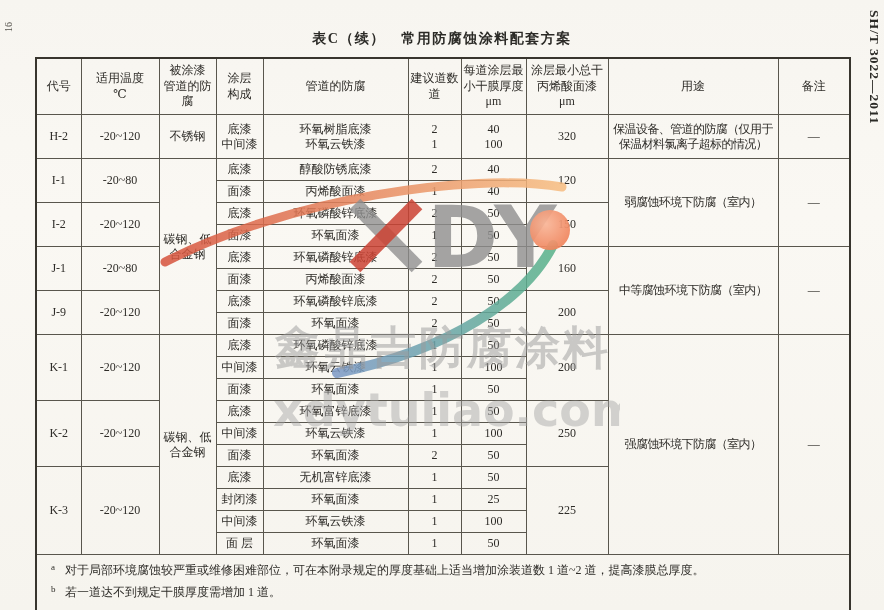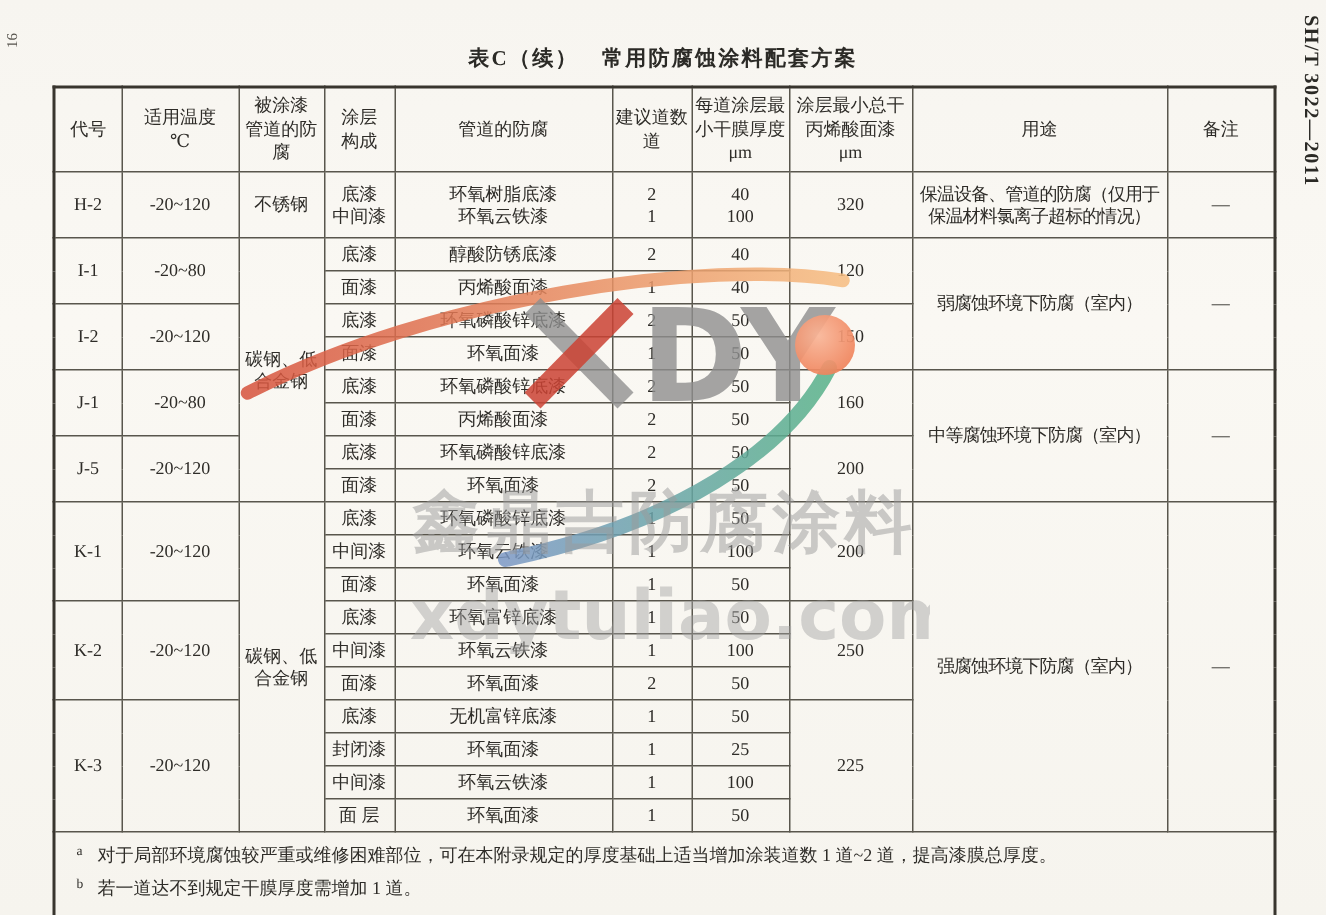--- a/index.html
+++ b/index.html
@@ -162,21 +162,21 @@
         <td rowspan="4">—</td>
       </tr>
       <tr class="r">
         <td>面漆</td>
         <td class="nm">丙烯酸面漆</td>
         <td>2</td>
         <td>50</td>
       </tr>
 
       <tr class="r">
-        <td rowspan="2">J-5</td>
+        <td rowspan="2">J-9</td>
         <td rowspan="2">-20~120</td>
         <td>底漆</td>
         <td class="nm">环氧磷酸锌底漆</td>
         <td>2</td>
         <td>50</td>
         <td rowspan="2">200</td>
       </tr>
       <tr class="r">
         <td>面漆</td>
         <td class="nm">环氧面漆</td>

